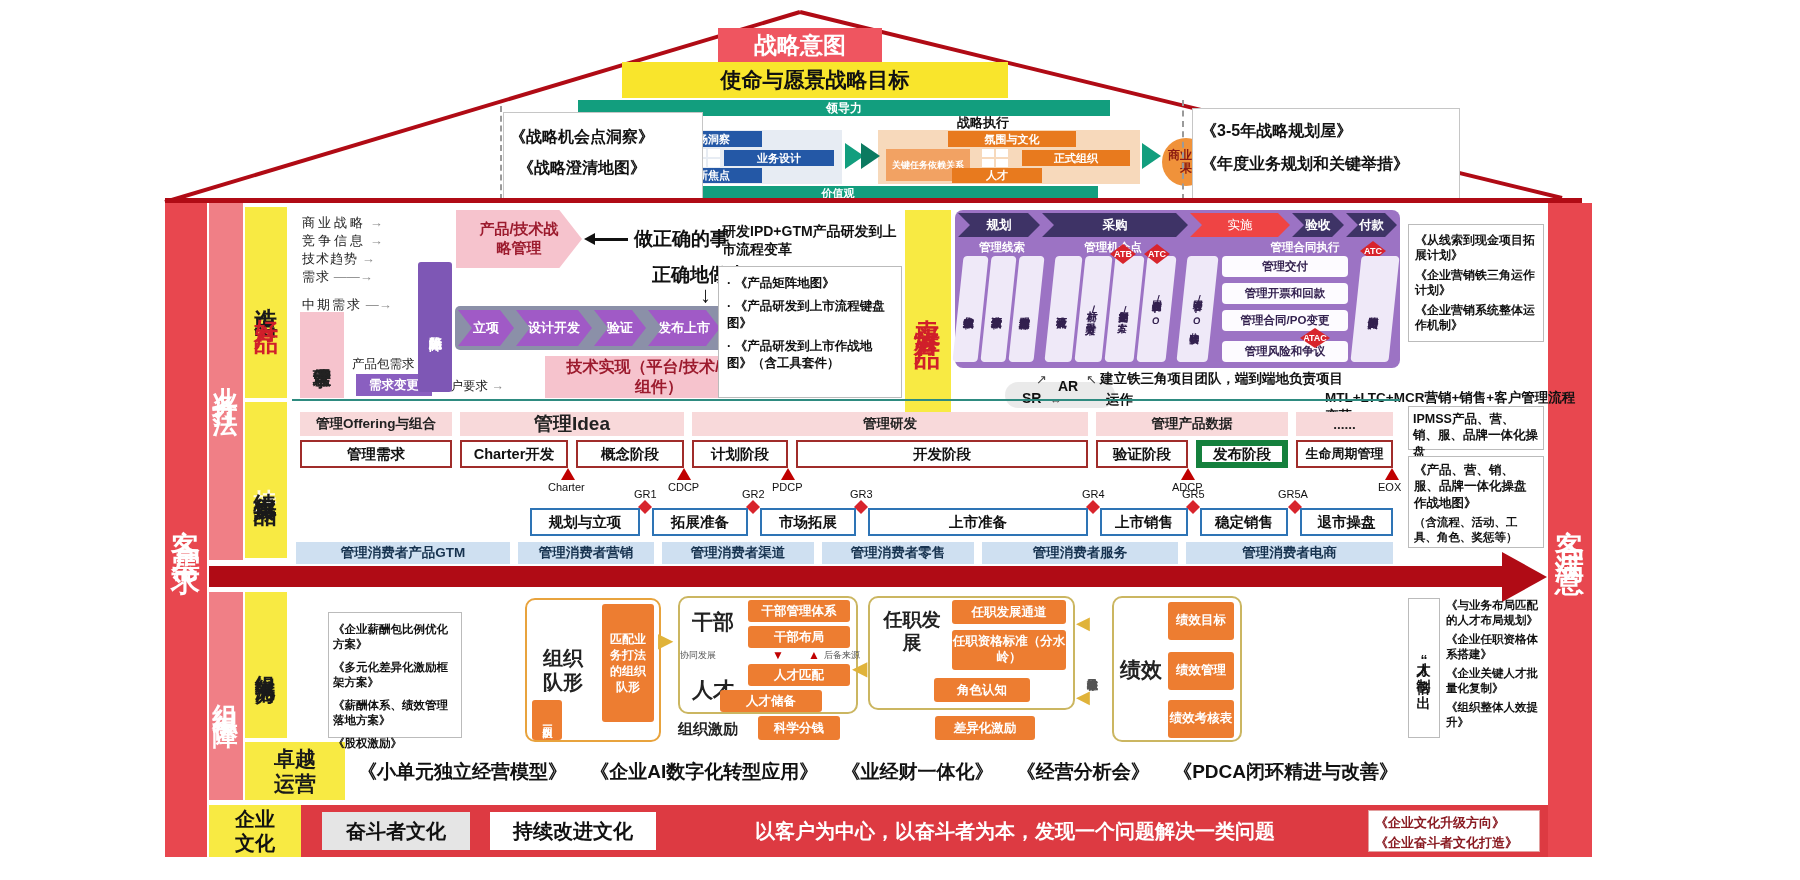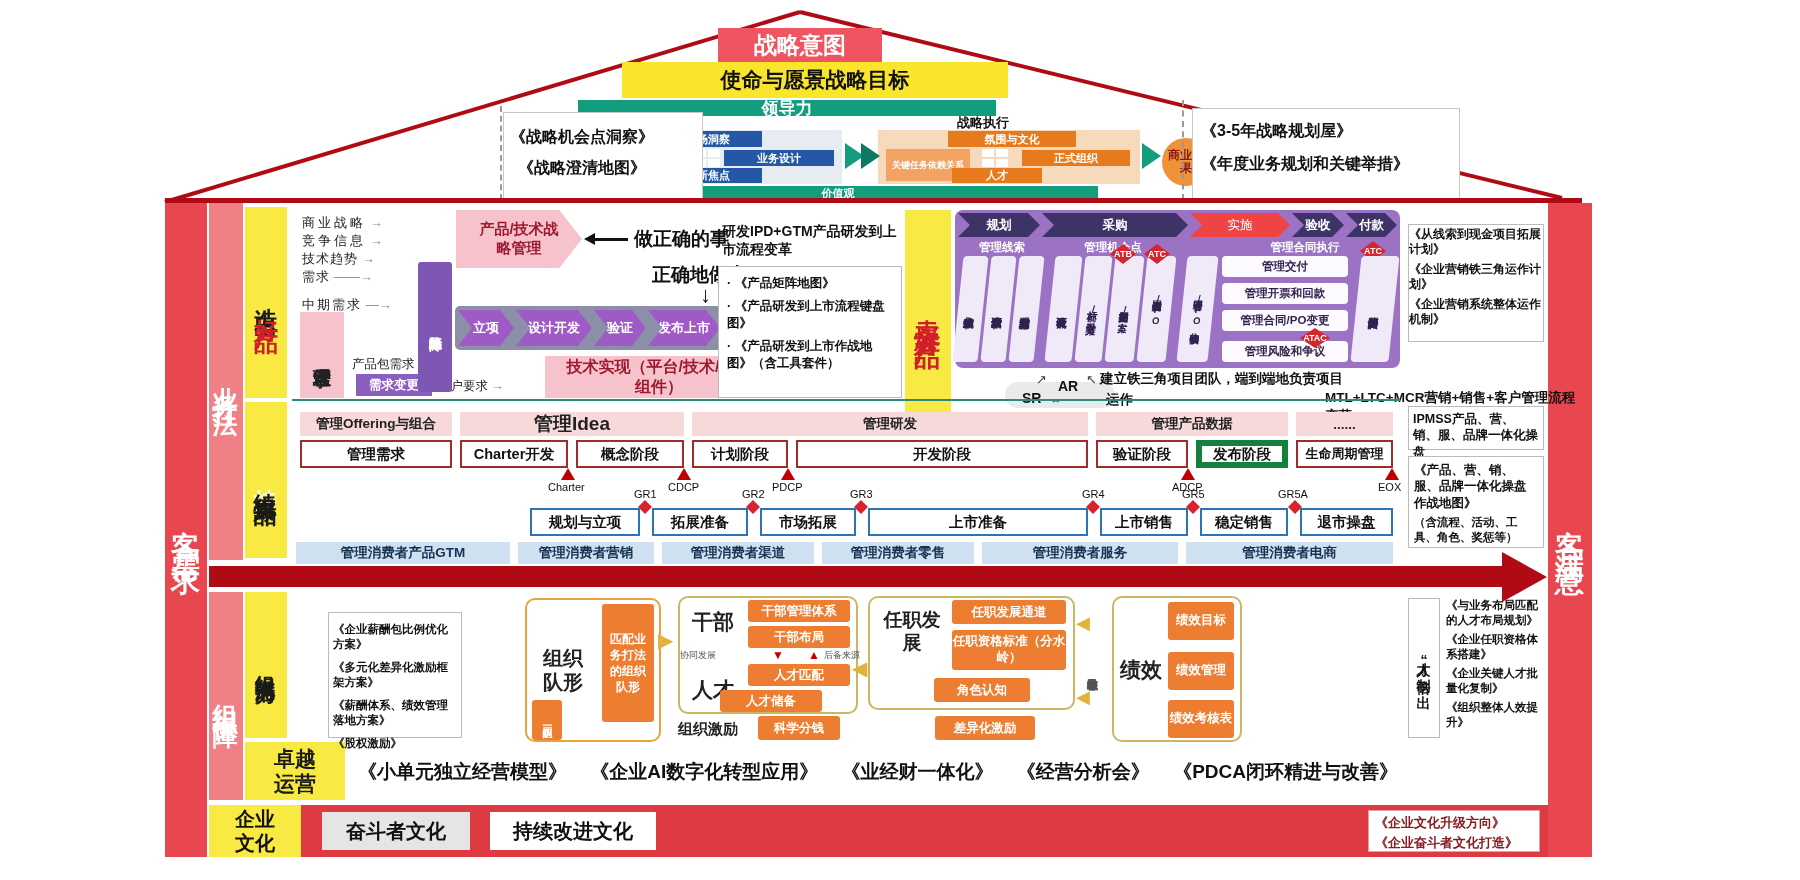--- a/index.html
+++ b/index.html
@@ -24,21 +24,21 @@
 
 <div id="stage">
 
   <svg class="abs" style="left:0;top:0" width="1800" height="880">
     <line x1="165" y1="202" x2="800" y2="12" stroke="#b00b15" stroke-width="4"></line>
     <line x1="800" y1="12" x2="1562" y2="198" stroke="#b00b15" stroke-width="4"></line>
   </svg>
 
   <div class="abs c" style="left:718px;top:28px;width:164px;height:34px;background:#ef5560;color:#fff;font-size:23px;font-weight:700">战略意图</div>
   <div class="abs c" style="left:622px;top:62px;width:386px;height:36px;background:#f9e52c;color:#111;font-size:21px;font-weight:700">使命与愿景战略目标</div>
-  <div class="abs c" style="left:578px;top:100px;width:418px;height:16px;background:#129e7e;color:#fff;font-size:17px;font-weight:700">领导力</div>
+  <div class="abs c" style="left:578px;top:100px;width:532px;height:16px;background:#129e7e;color:#fff;font-size:12px;font-weight:700">领导力</div>
 
   <div class="abs c" style="left:618px;top:115px;width:110px;height:15px;color:#111;font-size:13px;font-weight:700">战略制定</div>
   <div class="abs c" style="left:928px;top:115px;width:110px;height:15px;color:#111;font-size:13px;font-weight:700">战略执行</div>
 
   <div class="abs" style="left:578px;top:130px;width:264px;height:54px;background:#e7ecf3"></div>
   <div class="abs c" style="left:654px;top:131px;width:108px;height:16px;background:#2458a6;color:#fff;font-size:11px;font-weight:700">市场洞察</div>
   <div class="abs c" style="left:586px;top:150px;width:100px;height:16px;background:#2458a6;color:#fff;font-size:11px;font-weight:700">战略意图</div>
   <div class="abs c" style="left:724px;top:150px;width:110px;height:16px;background:#2458a6;color:#fff;font-size:11px;font-weight:700">业务设计</div>
   <div class="abs c" style="left:654px;top:168px;width:108px;height:15px;background:#2458a6;color:#fff;font-size:11px;font-weight:700">创新焦点</div>
   <div class="abs minigrid" style="left:694px;top:149px;width:26px;height:18px">
@@ -221,21 +221,21 @@
   <div class="abs" style="left:1005px;top:382px;width:110px;height:26px;background:#d9d9d9;opacity:.55;border-radius:14px"></div>
   <div class="abs" style="left:1058px;top:378px;font-size:14px;font-weight:700;color:#111">AR</div>
   <div class="abs" style="left:1036px;top:372px;color:#444;font-size:13px">↗</div>
   <div class="abs" style="left:1086px;top:372px;color:#444;font-size:13px">↖</div>
   <div class="abs" style="left:1022px;top:390px;font-size:14px;font-weight:700;color:#111">SR</div>
   <div class="abs" style="left:1050px;top:392px;color:#444;font-size:12px">↔</div>
   <div class="abs" style="left:1100px;top:370px;width:290px;font-size:13.5px;font-weight:700;color:#111">建立铁三角项目团队，端到端地负责项目</div>
   <div class="abs" style="left:1106px;top:391px;font-size:13.5px;font-weight:700;color:#111">运作</div>
   <div class="abs" style="left:1325px;top:389px;width:260px;font-size:13.5px;font-weight:700;color:#111">MTL+LTC+MCR营销+销售+客户管理流程变革</div>
 
-  <div class="abs doc" style="left:1408px;top:224px;width:136px;height:118px;padding:0;border-color:#bbb">
+  <div class="abs doc" style="left:1408px;top:224px;width:136px;height:118px;padding:6px;border-color:#bbb">
     <div style="font-size:12px;font-weight:700;color:#111;line-height:1.25;margin:2px 0">《从线索到现金项目拓展计划》</div>
     <div style="font-size:12px;font-weight:700;color:#111;line-height:1.25;margin:5px 0">《企业营销铁三角运作计划》</div>
     <div style="font-size:12px;font-weight:700;color:#111;line-height:1.25;margin:5px 0">《企业营销系统整体运作机制》</div>
   </div>
 
   <div class="abs" style="left:292px;top:399px;width:1108px;height:2px;background:#2e8b80"></div>
 
   <div class="abs c" style="left:300px;top:412px;width:152px;height:24px;background:#f8d9da;color:#222;font-size:13.5px;font-weight:700">管理Offering与组合</div>
   <div class="abs c" style="left:460px;top:412px;width:224px;height:24px;background:#f8d9da;color:#222;font-size:19px;font-weight:700">管理Idea</div>
   <div class="abs c" style="left:692px;top:412px;width:396px;height:24px;background:#f8d9da;color:#222;font-size:13.5px;font-weight:700">管理研发</div>
@@ -374,18 +374,19 @@
     <span style="font-size:19px;font-weight:700;color:#111">《经营分析会》</span>
     <span style="font-size:19px;font-weight:700;color:#111">《PDCA闭环精进与改善》</span>
   </div>
 
   <div class="abs" style="left:209px;top:805px;width:1339px;height:52px;background:#dd3a42"></div>
   <div class="abs c" style="left:209px;top:805px;width:92px;height:52px;background:#f8ea43">
     <span style="font-size:20px;font-weight:700;color:#111;width:46px;display:inline-block;line-height:1.2">企业文化</span>
   </div>
   <div class="abs c" style="left:322px;top:812px;width:148px;height:38px;background:#e5e5e5;font-size:20px;font-weight:700;color:#111">奋斗者文化</div>
   <div class="abs c" style="left:490px;top:812px;width:166px;height:38px;background:#fff;font-size:20px;font-weight:700;color:#111">持续改进文化</div>
+  <div class="abs c" style="left:672px;top:805px;width:686px;height:52px;color:#fff;font-size:20px;font-weight:700">以客户为中心，以奋斗者为本，发现一个问题解决一类问题</div>
   <div class="abs doc" style="left:1368px;top:810px;width:172px;height:42px;padding:3px 6px;border-color:#e2a0a0">
     <div style="font-size:13px;font-weight:700;color:#8a1b22">《企业文化升级方向》</div>
     <div style="font-size:13px;font-weight:700;color:#8a1b22;margin-top:2px">《企业奋斗者文化打造》</div>
   </div>
 
 </div>
 
 </body></html>

